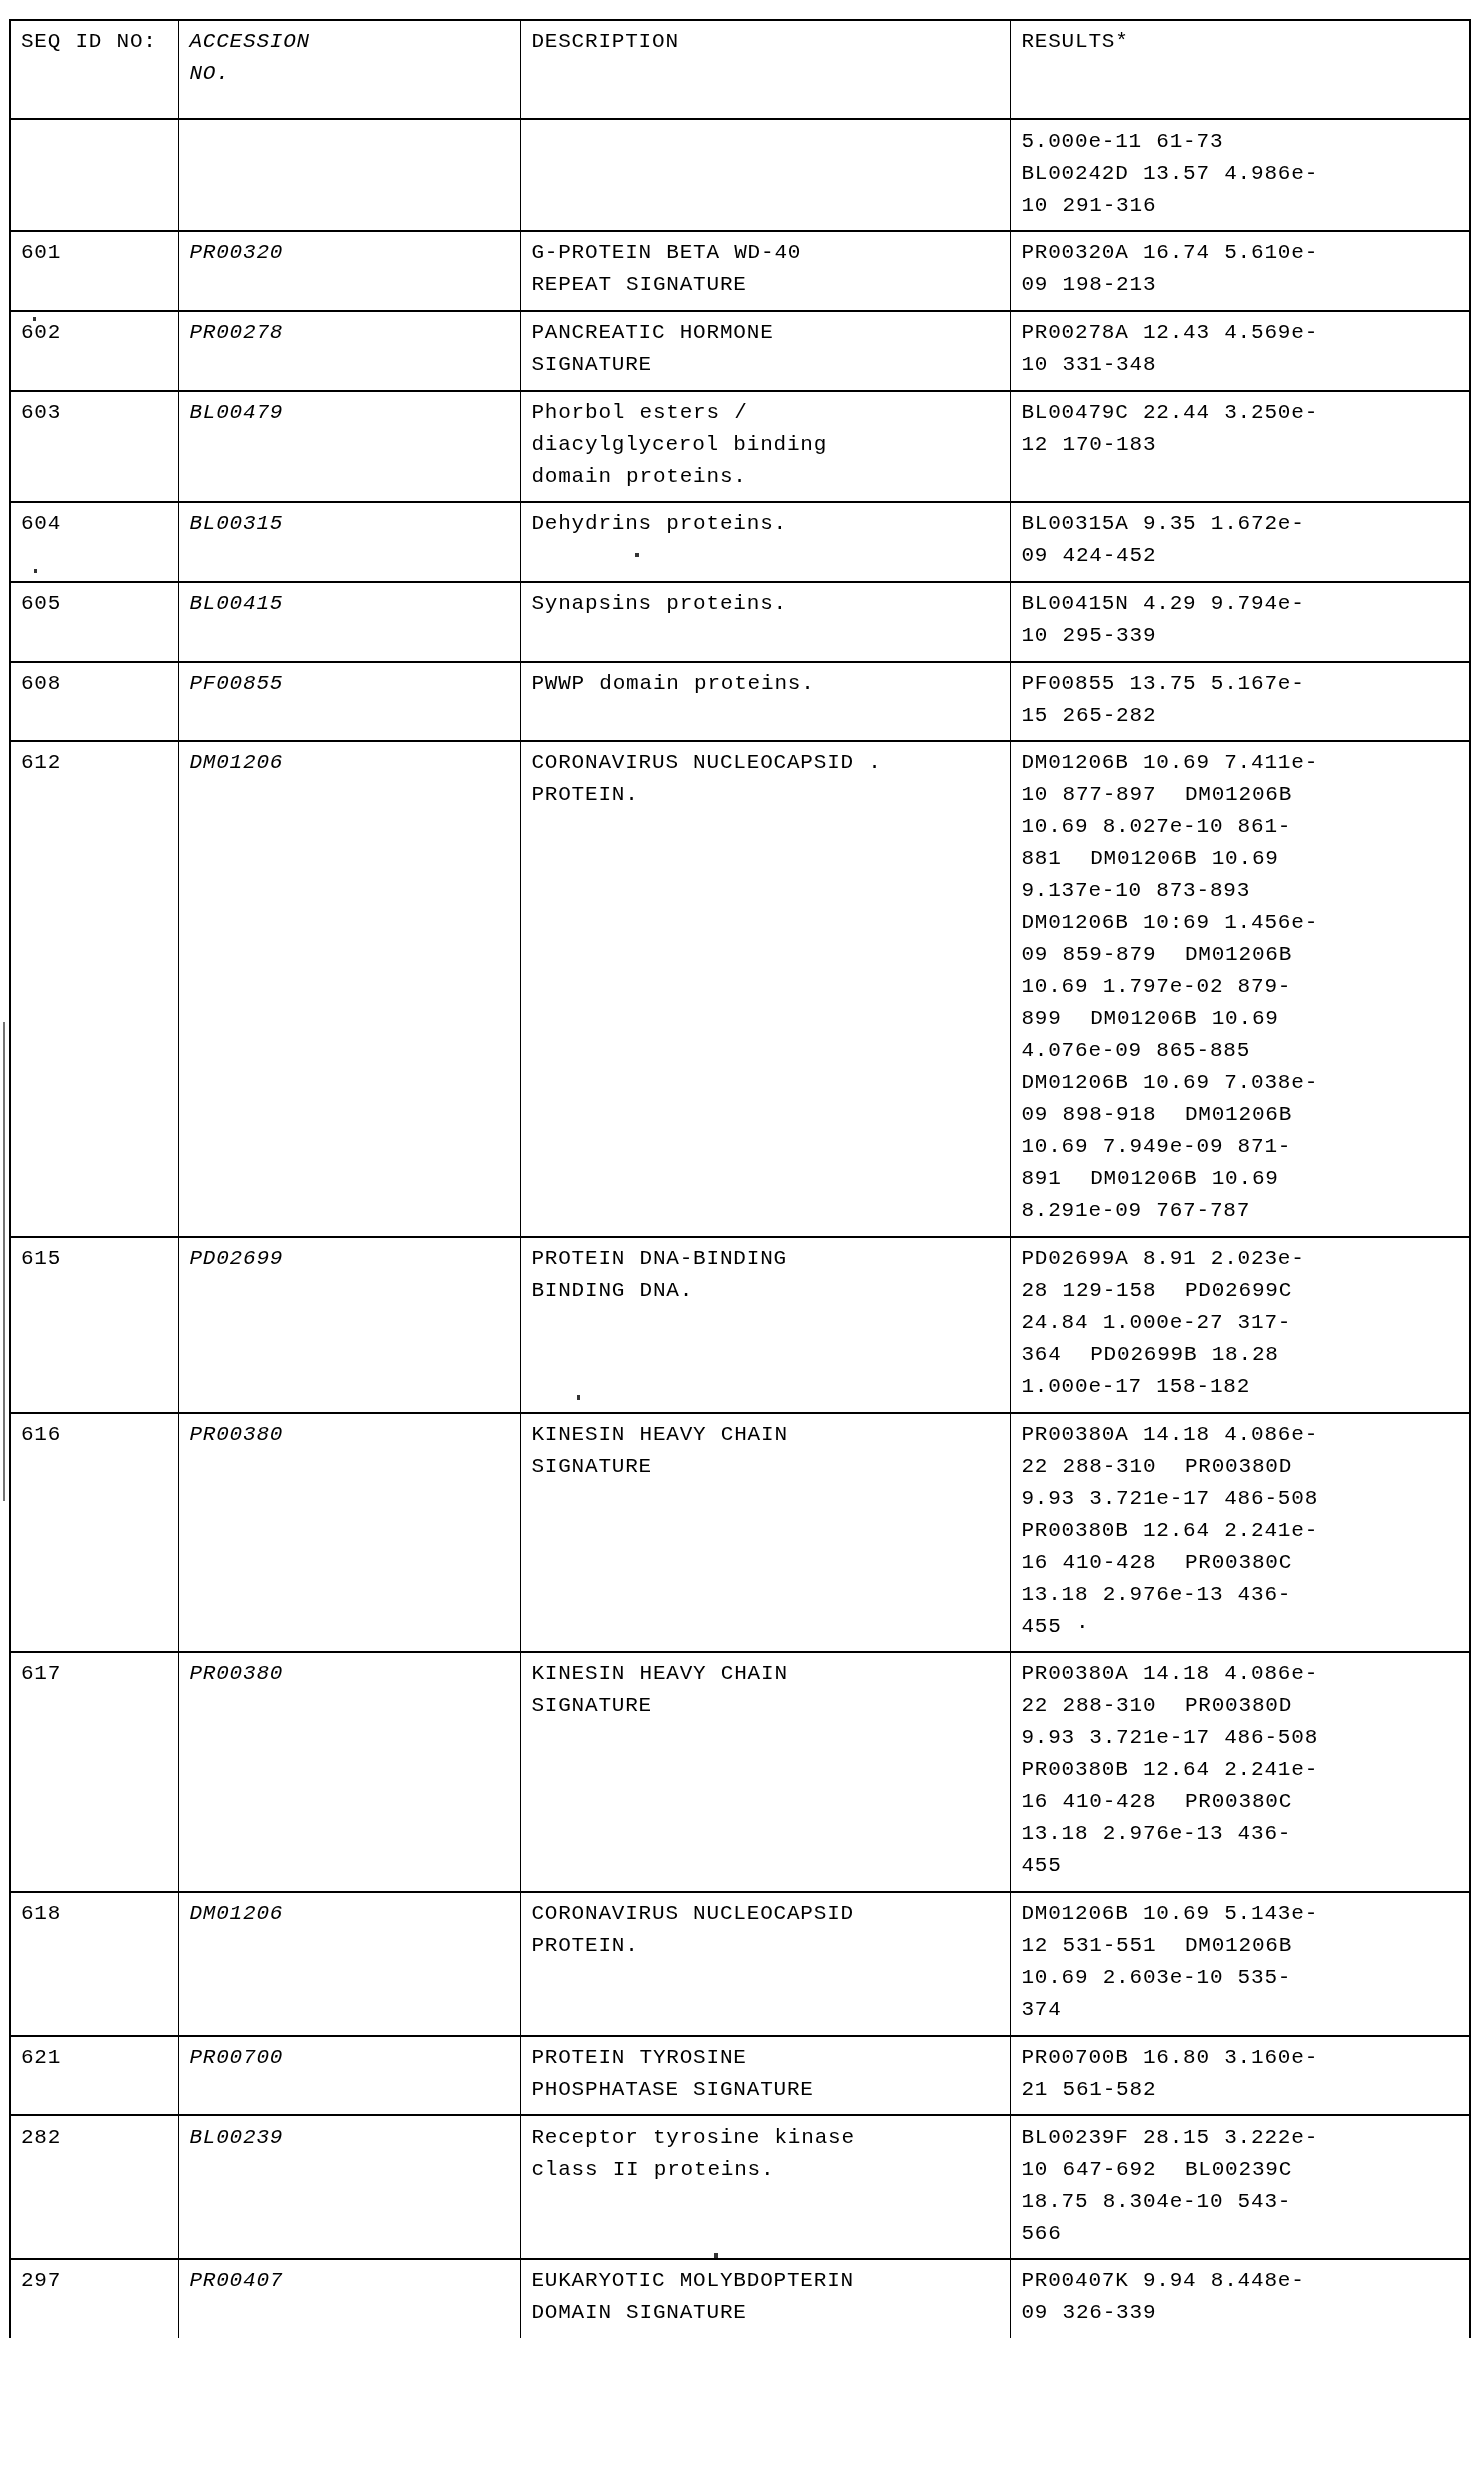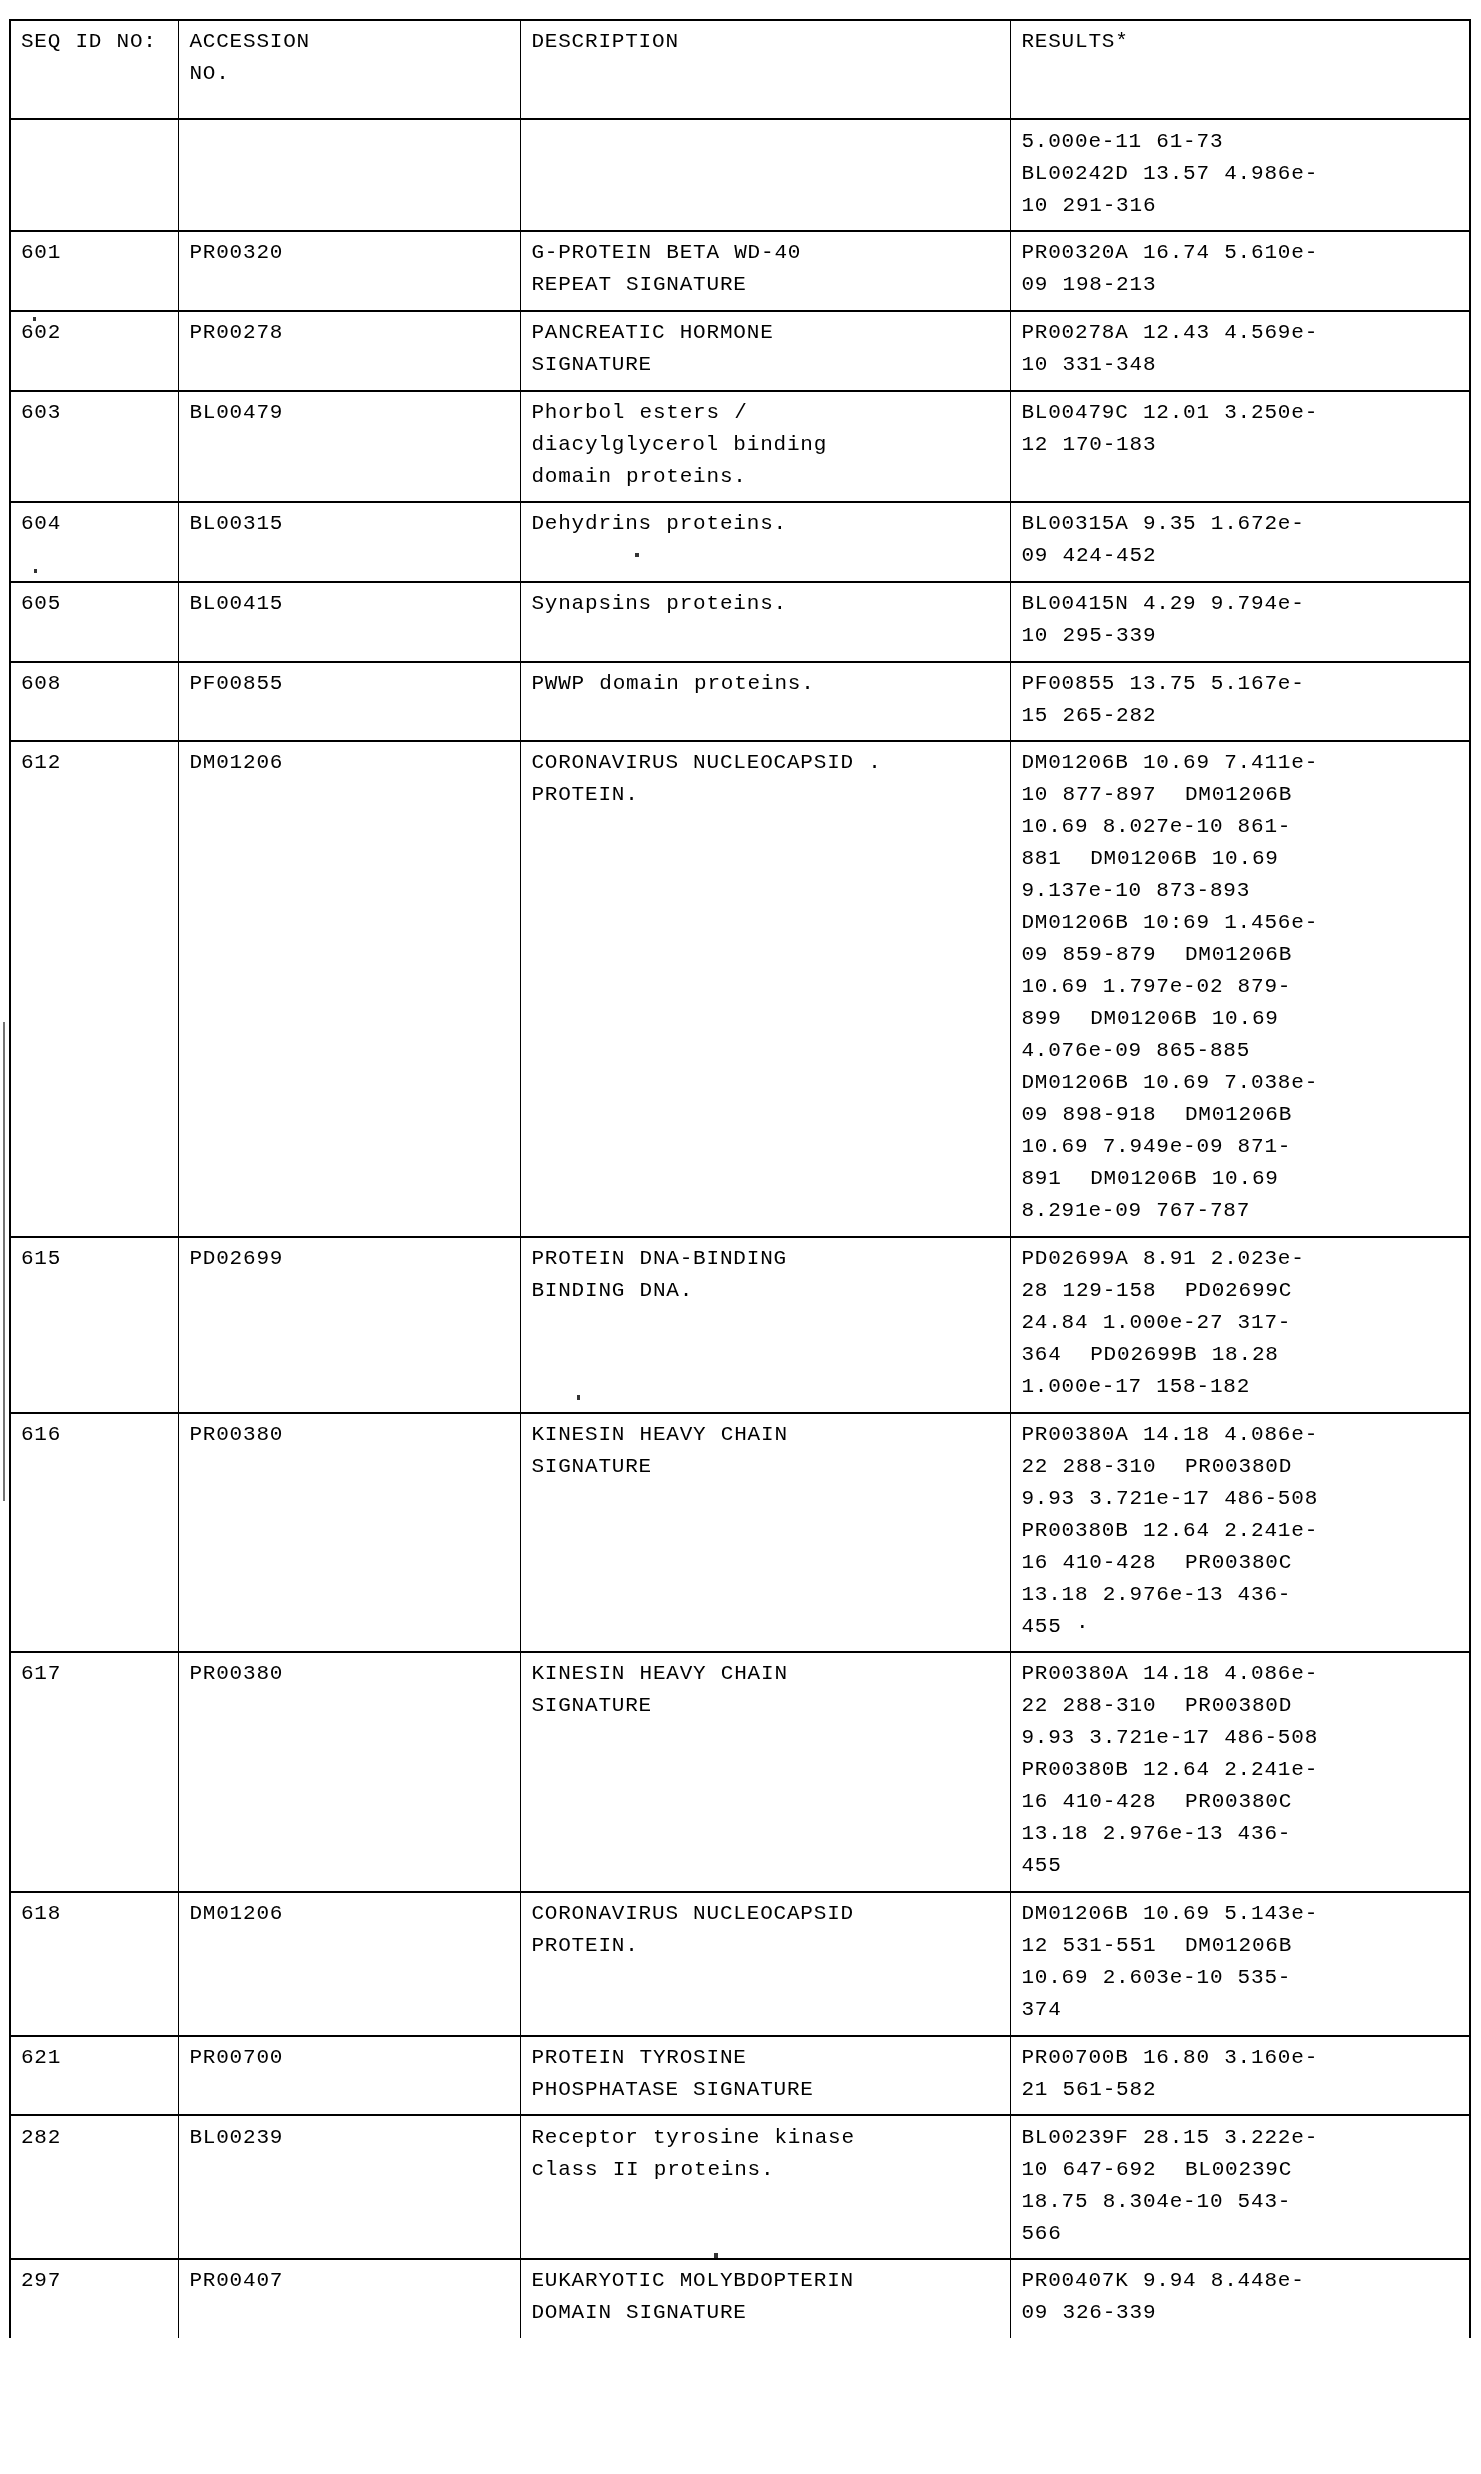--- a/index.html
+++ b/index.html
@@ -39,21 +39,21 @@
     line-height: 32px;
     letter-spacing: 0.8px;
     border-left: 1.7px solid #000;
     border-right: 1.7px solid #000;
     border-top: 2.6px solid #000;
     border-bottom: 0;
     word-spacing: 0.9px;
   }
   
   table.seqtable td.c1 { border-left: 2.6px solid #000; border-right: 1.7px solid #000; }
-  table.seqtable td.c2 { border-left: 0; border-right: 1.7px solid #000; }
+  table.seqtable td.c2 { border-left: 0; border-right: 1.7px solid #000; font-style: italic; }
   table.seqtable td.c3 { border-left: 0; border-right: 1.7px solid #000; }
   table.seqtable td.c4 { border-left: 0; border-right: 2.6px solid #000; }
 
   col.w1 { width: 169px; }
   col.w2 { width: 342px; }
   col.w3 { width: 490px; }
   col.w4 { width: 459px; }
 
   .cell-lines > div { white-space: pre; }
 
@@ -185,21 +185,21 @@
           </td>
           <td class="c3">
             <div class="cell-lines">
               <div>Phorbol esters /</div>
               <div>diacylglycerol binding</div>
               <div>domain proteins.</div>
             </div>
           </td>
           <td class="c4">
             <div class="cell-lines">
-              <div>BL00479C 12.01 3.250e-</div>
+              <div>BL00479C 22.44 3.250e-</div>
               <div>12 170-183</div>
             </div>
           </td>
         </tr>
         <tr>
           <td class="c1">
             <div class="cell-lines">
               <div>604</div>
             </div>
           </td>

